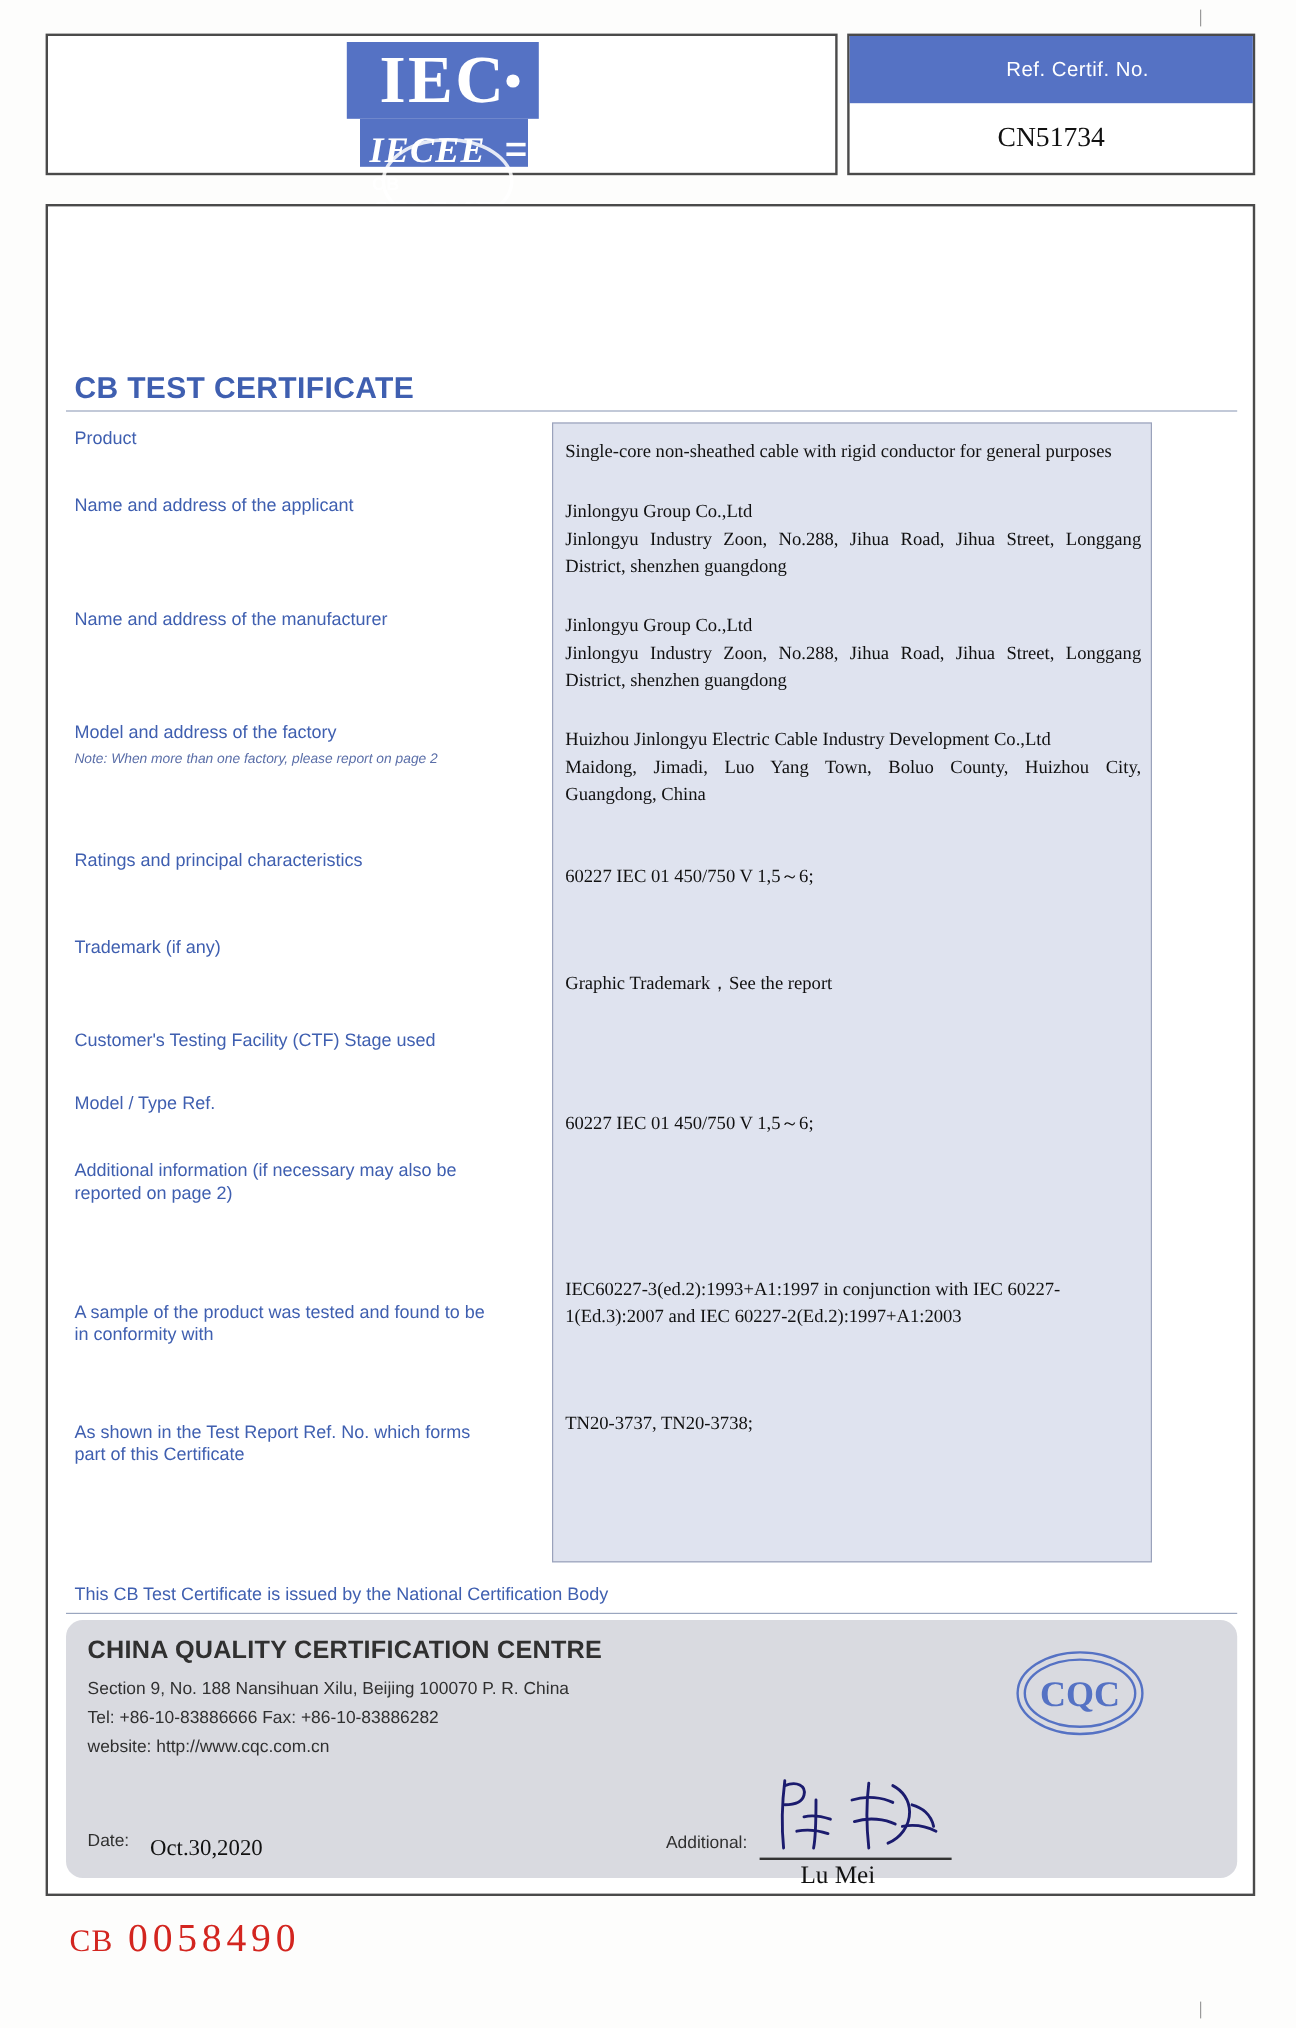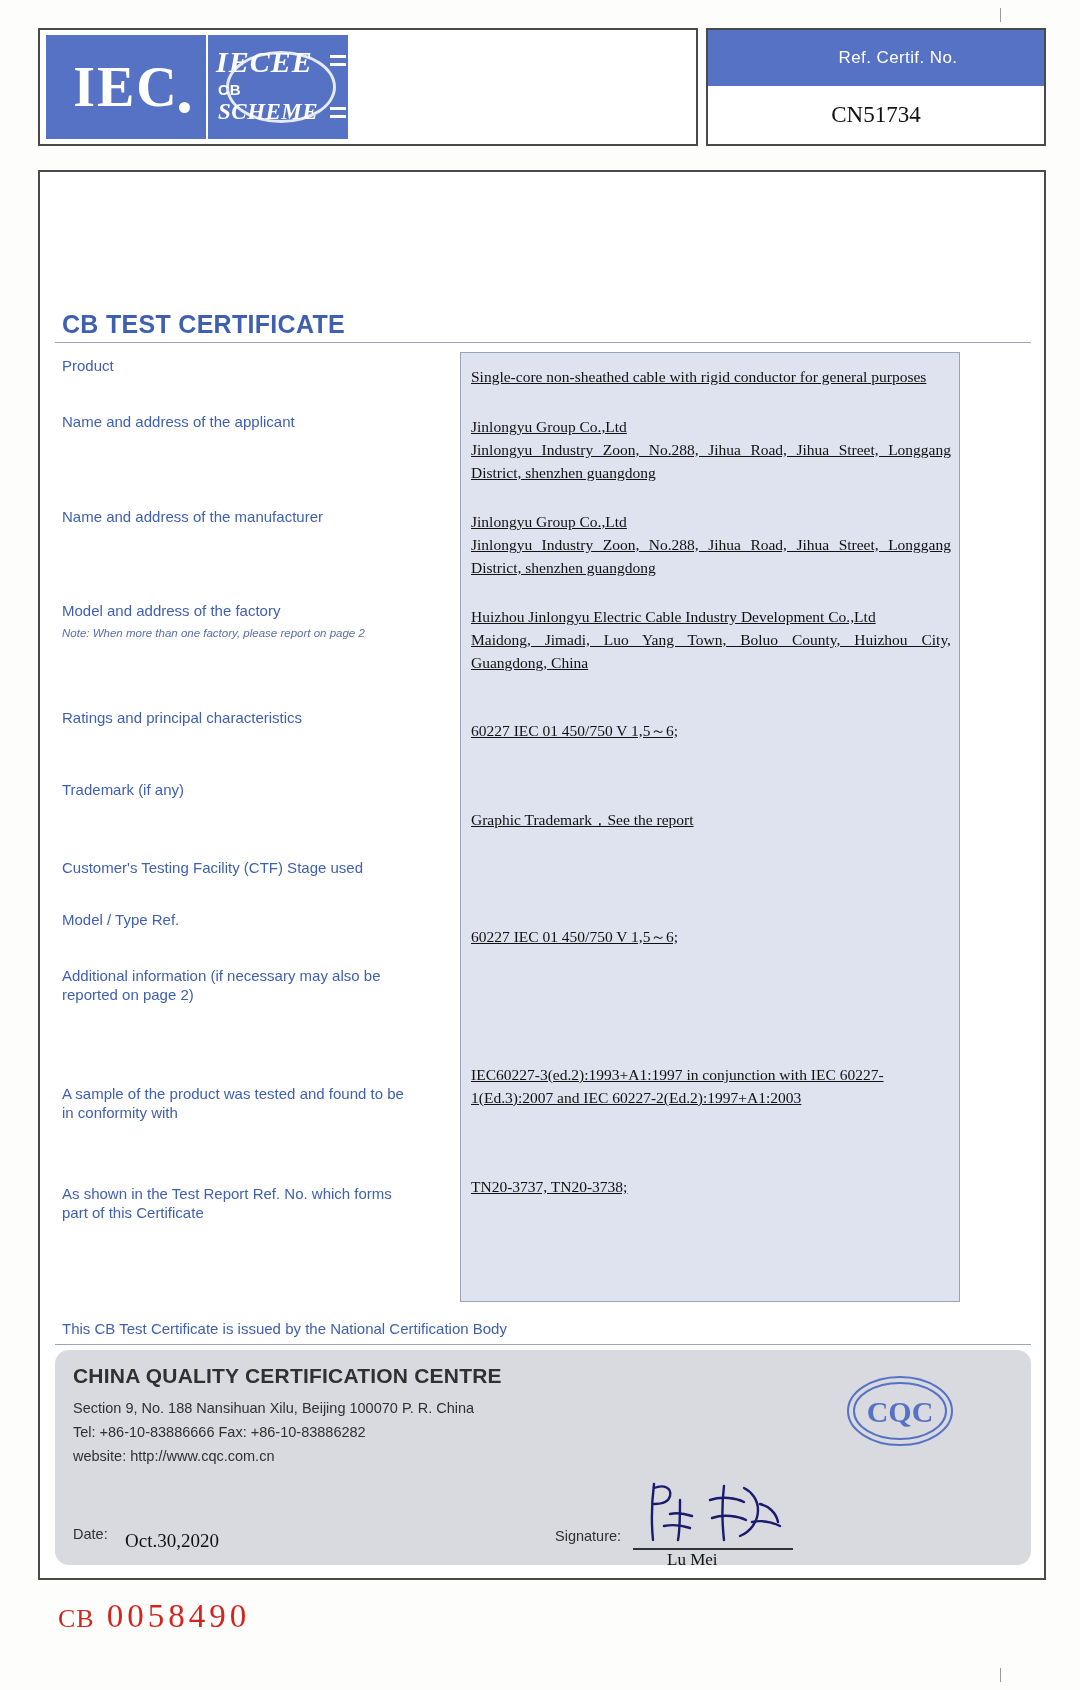--- a/index.html
+++ b/index.html
@@ -40,20 +40,21 @@
     background: #ffffff;
     box-sizing: border-box;
     position: relative;
   }
   .logo-inner {
     position: absolute;
     left: 6px; top: 5px;
     width: 646px; height: 104px;
     display: flex;
     align-items: center;
+    flex-direction: column;
   }
   .iec-left {
     width: 160px;
     height: 104px;
     background: #5572c4;
     color: #ffffff;
     display: flex;
     align-items: center;
     justify-content: center;
     font-family: "Liberation Serif", serif;
@@ -225,21 +226,20 @@
   }
   .value {
     position: absolute;
     left: 10px;
     width: 480px;
     font-family: "Liberation Serif", serif;
     font-size: 15.5px;
     line-height: 23px;
     color: #111111;
     text-align: justify;
-    text-decoration: underline;
   }
   .value.nowrap { text-align: left; }
 
   
   .issued-by {
     position: absolute;
     left: 22px;
     top: 1148px;
     font-size: 15px;
     color: #3f5fb0;
@@ -299,21 +299,21 @@
   .sig-line {
     position: absolute;
     left: 578px; top: 198px;
     width: 160px; height: 1.5px;
     background: #333;
   }
   .sig-name {
     position: absolute;
     left: 612px; top: 200px;
     font-family: "Liberation Serif", serif;
-    font-size: 17px;
+    font-size: 21px;
     color: #111;
   }
   .sig-mark {
     position: absolute;
     left: 585px; top: 128px;
     width: 150px; height: 70px;
   }
   .cqc-logo {
     position: absolute;
     left: 790px; top: 22px;
@@ -441,21 +441,21 @@
 
     <div class="footer">
       <div class="nbc-name">CHINA QUALITY CERTIFICATION CENTRE</div>
       <div class="nbc-line" style="top:50px;">Section 9, No. 188 Nansihuan Xilu, Beijing 100070 P. R. China</div>
       <div class="nbc-line" style="top:74px;">Tel: +86-10-83886666      Fax: +86-10-83886282</div>
       <div class="nbc-line" style="top:98px;text-align:right;">website: http://www.cqc.com.cn</div>
 
       <div class="date-label">Date:</div>
       <div class="date-value">Oct.30,2020</div>
 
-      <div class="sig-label">Signature:</div>
+      <div class="sig-label">Additional:</div>
       <div class="sig-line"></div>
       <div class="sig-name">Lu Mei</div>
 
       <svg class="sig-mark" viewBox="0 0 150 70">
         <g fill="none" stroke="#1b1b6e" stroke-width="2.4" stroke-linecap="round">
           <path d="M14 6 C12 22, 11 42, 13 62"></path>
           <path d="M14 10 C24 6, 32 10, 30 18 C28 26, 16 26, 14 26"></path>
           <path d="M30 36 C38 34, 46 36, 52 38"></path>
           <path d="M40 22 C40 38, 40 52, 38 62"></path>
           <path d="M24 48 C34 46, 44 48, 50 50"></path>

